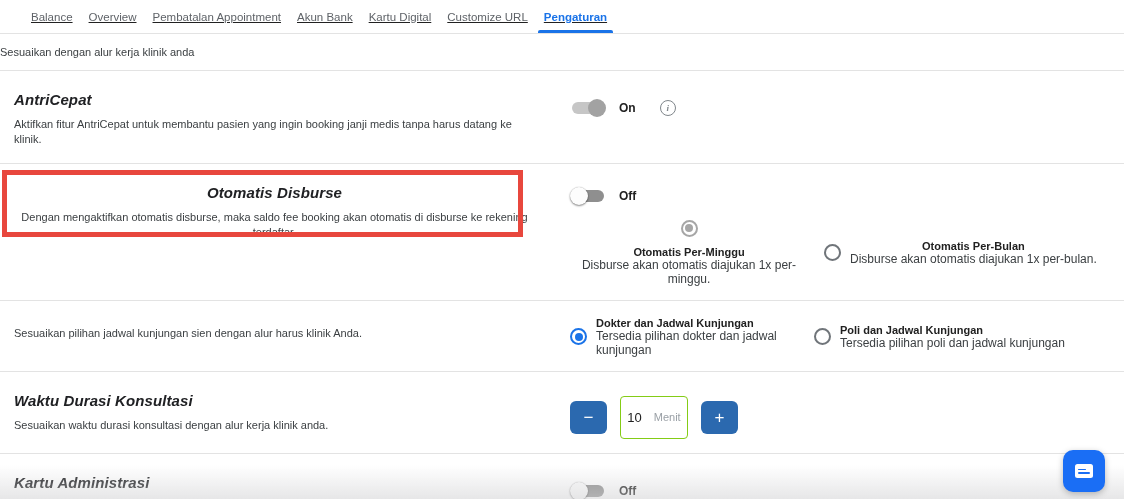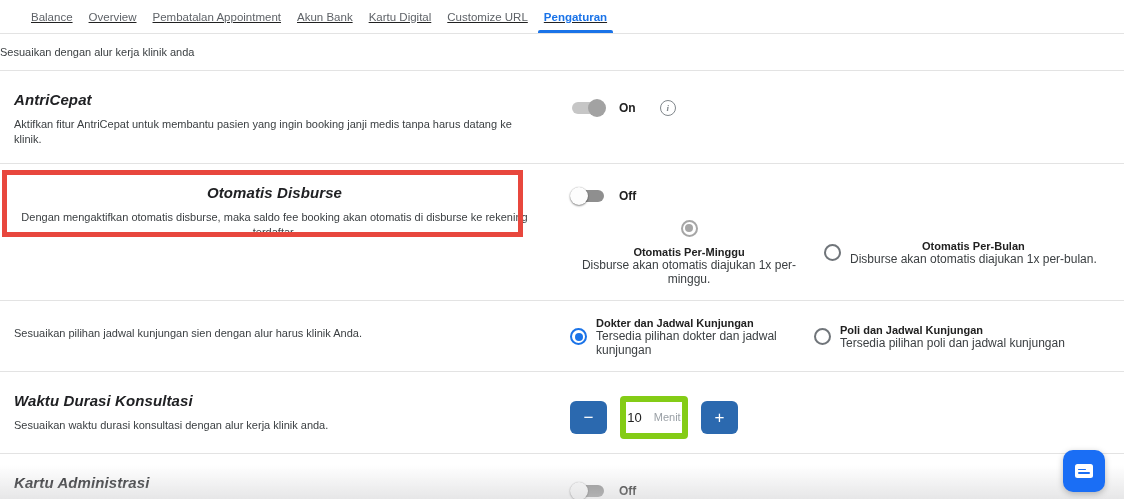--- a/index.html
+++ b/index.html
@@ -62,21 +62,21 @@
 
   
   .red-box { position:absolute; left:2px; top:6px; width:521px; height:67px;
     border:5px solid #e8473d; pointer-events:none; }
 
   
   .stepper { display:flex; align-items:center; margin-top:8px; }
   .step-btn { width:37px; height:33px; border:none; border-radius:6px; background:#2b69af;
     color:#fff; font-size:17px; line-height:1; cursor:pointer; display:flex;
     align-items:center; justify-content:center; }
-  .step-value { width:68px; height:43px; border:6px solid #84cc16; border-radius:4px;
+  .step-value { width:68px; height:43px; border:1px solid #84cc16; border-radius:4px;
     margin:0 13px; display:flex; align-items:center; justify-content:center; gap:12px;
     background:#fff; }
   .step-num  { font-size:13px; color:#212121; }
   .step-unit { font-size:11px; color:#9aa0a6;text-align:center; }
 
   
   .chat-fab { position:fixed; right:19px; bottom:7px; width:42px; height:42px;
     border-radius:10px; background:#1a6ef5; border:none; cursor:pointer;
     display:flex; align-items:center; justify-content:center;
     box-shadow:0 2px 6px rgba(0,0,0,.25); }

